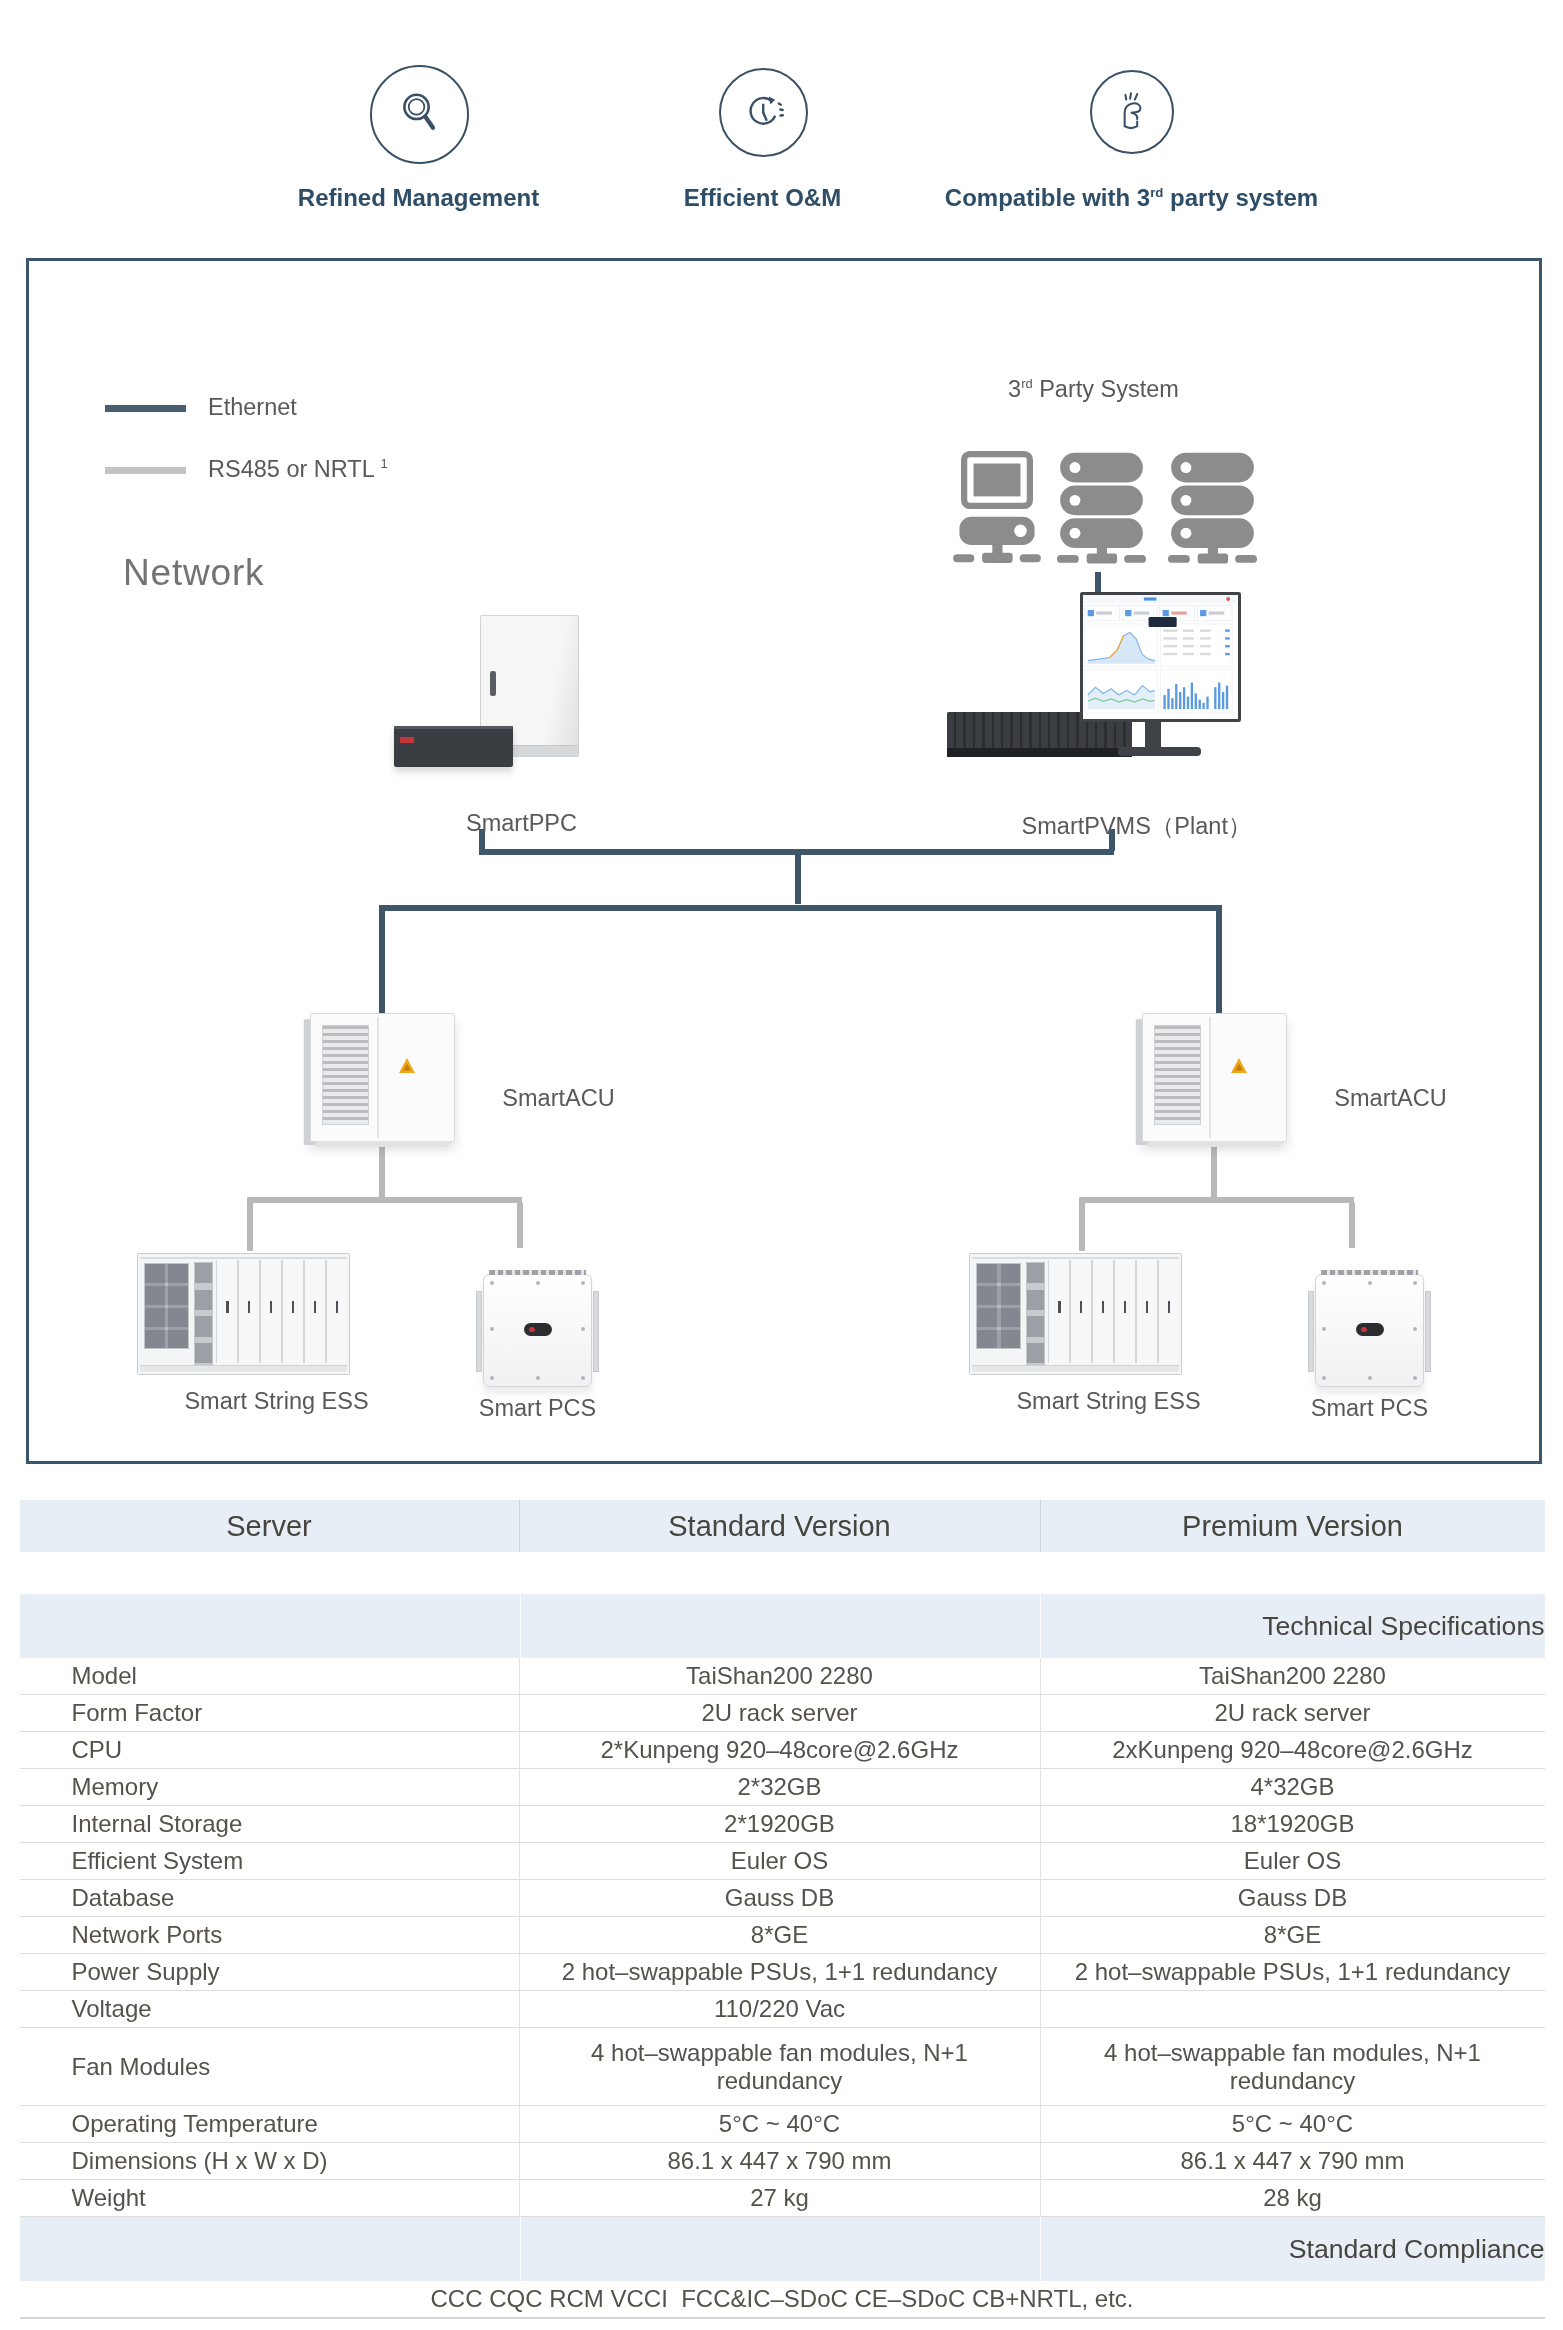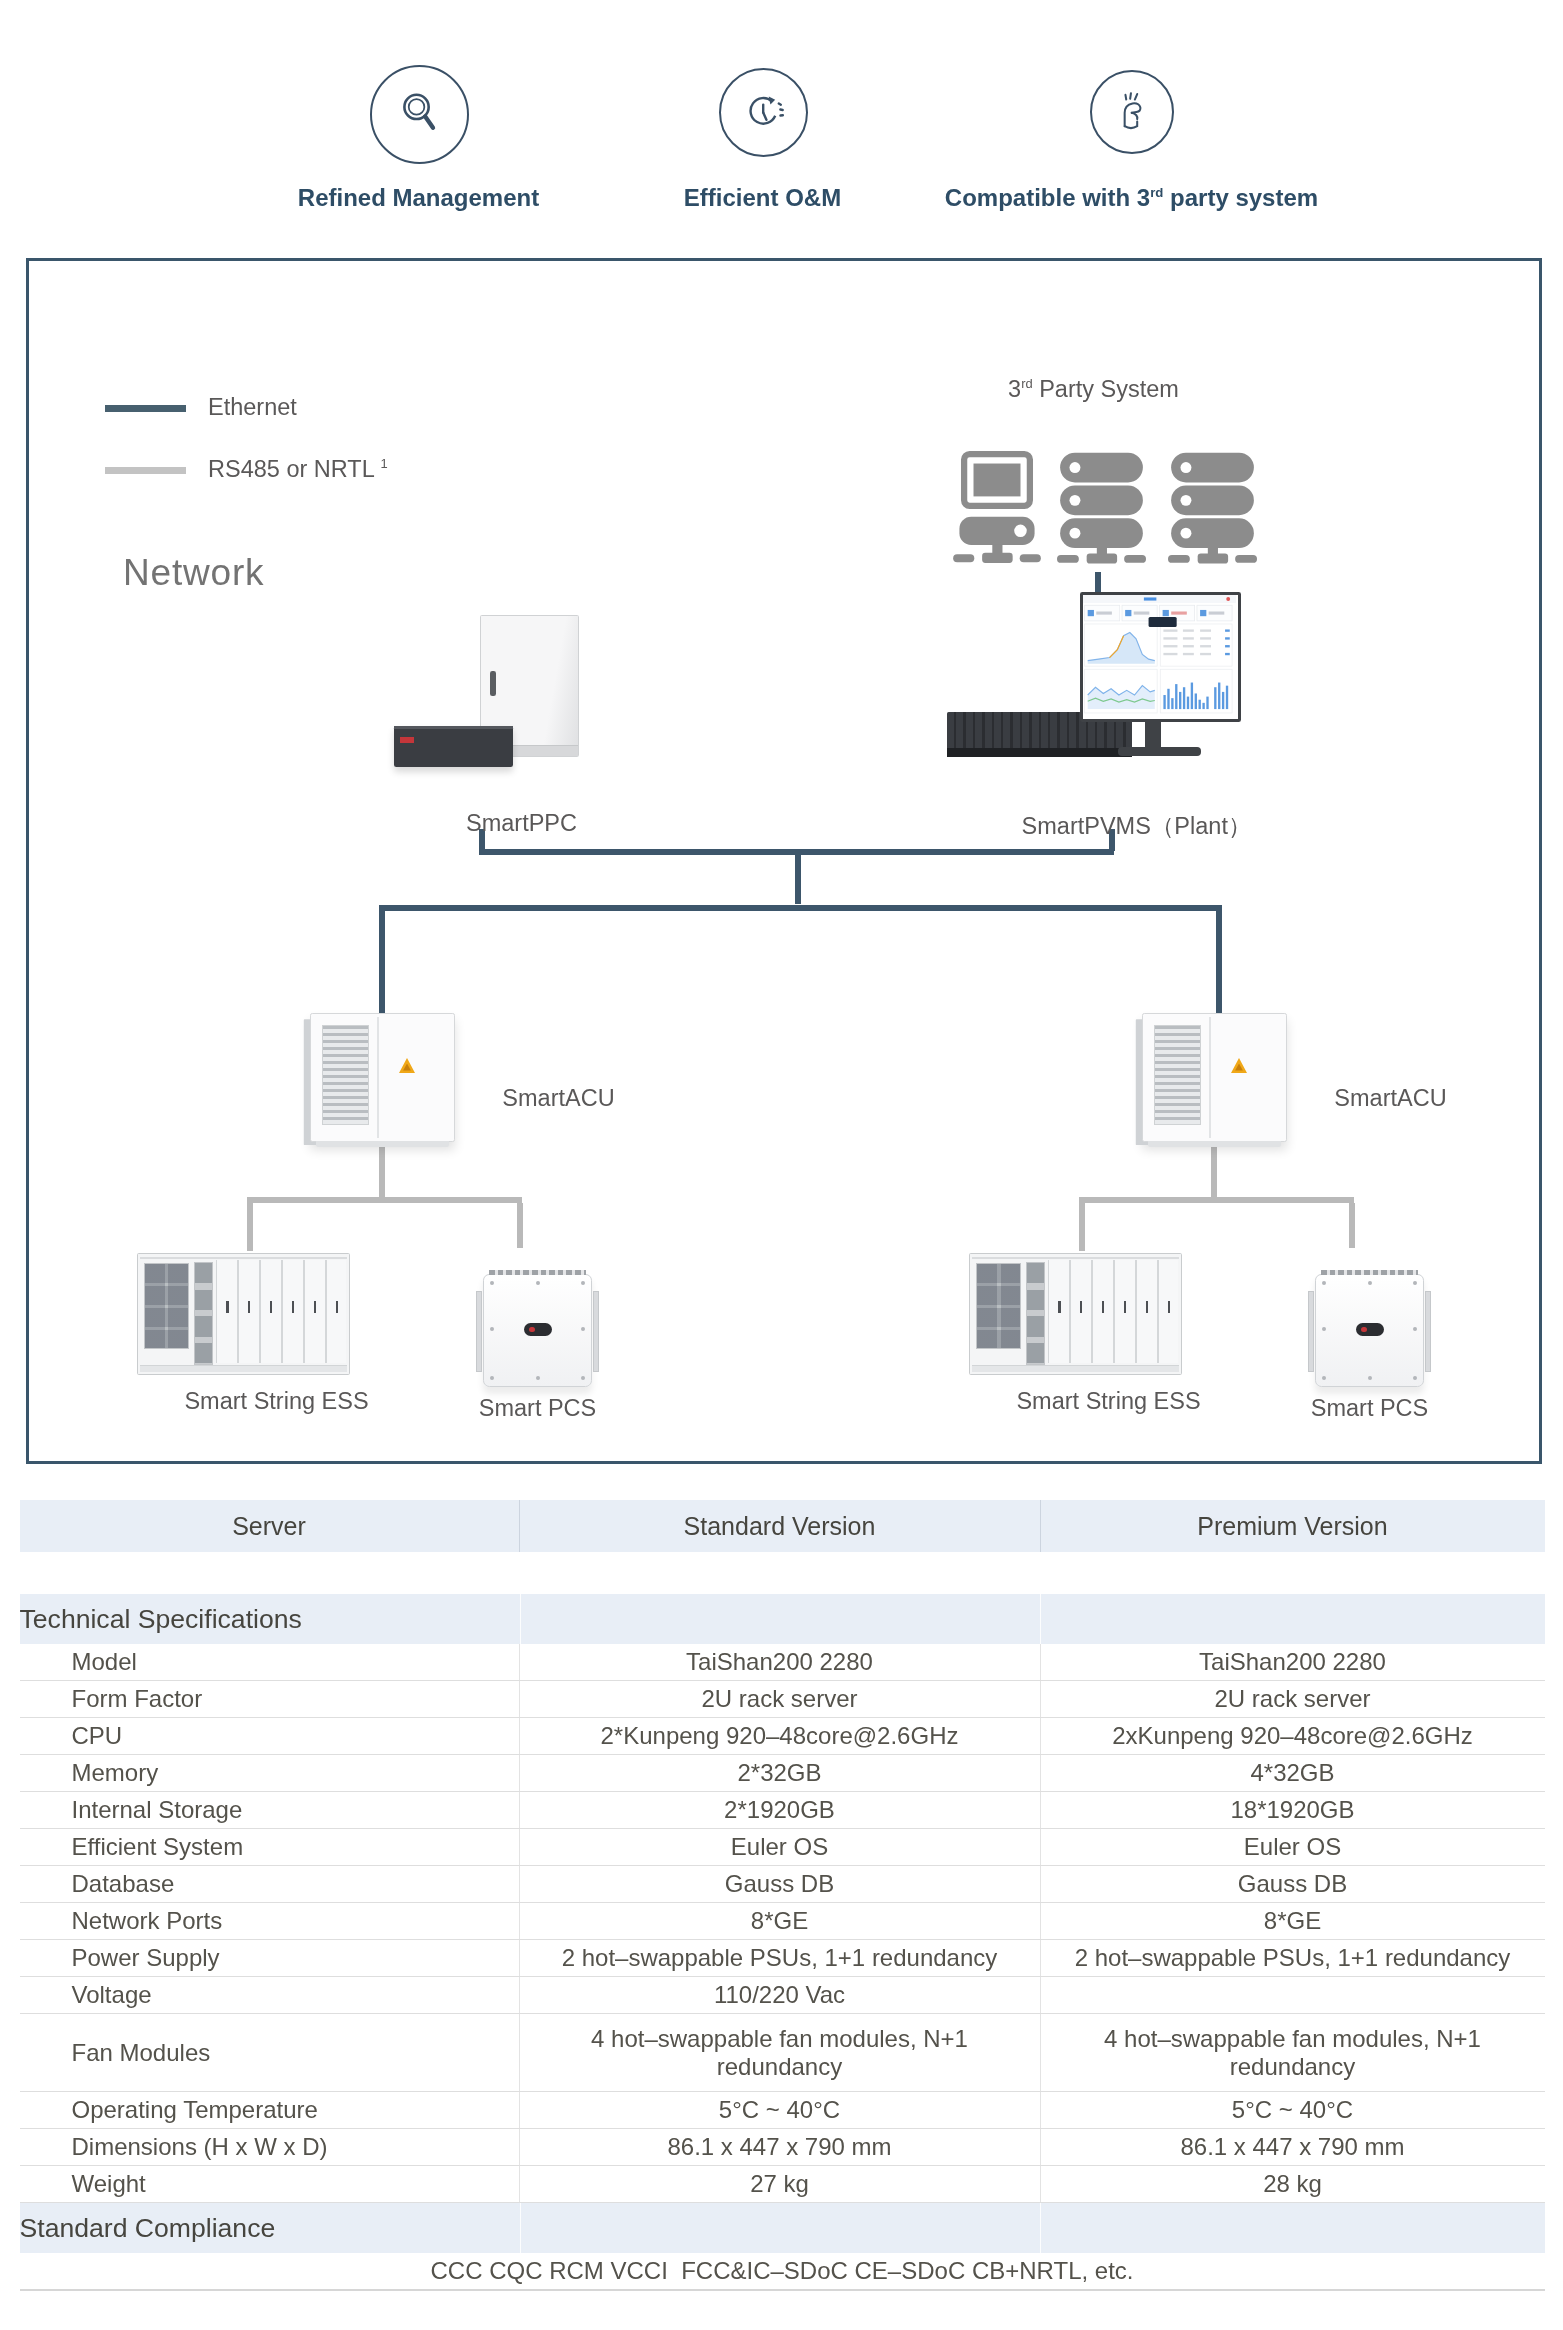--- a/index.html
+++ b/index.html
@@ -66,26 +66,26 @@
   .pcs .teeth { position:absolute; left:4.7px; top:-4.7px; right:4.7px; height:4.7px; background:repeating-linear-gradient(90deg,#9ea2a6 0 5.5px,#e5e6e8 5.5px 8.6px); }
   .pcs .badge { position:absolute; left:50%; top:48px; transform:translateX(-50%); width:28px; height:13.3px; background:#2b2d31; border-radius:7px; }
   .pcs .badge:after { content:""; position:absolute; left:5.5px; top:3.9px; width:5.5px; height:5.5px; border-radius:50%; background:#c4363a; }
   .pcs .rail { position:absolute; top:15.6px; width:5.5px; height:81px; background:#d8dadd; border:0.8px solid #c5c8cb; }
   .pcs .screw { position:absolute; width:3.9px; height:3.9px; border-radius:50%; background:#b3b6ba; }
 
   
   #spec-table { position:absolute; left:19.5px; top:1500px; width:1525px; }
   .band { display:flex; background:#e8eef6; }
   .band.head { height:52px; }
-  .band .hcell { display:flex; align-items:center; justify-content:center; font-size:25px; color:#46453f; }
+  .band .hcell { display:flex; align-items:center; justify-content:center; font-size:29px; color:#46453f; }
   .band .hcell:nth-child(1){ width:500px; border-right:1.6px solid #ccd4df; }
   .band .hcell:nth-child(2){ width:521px; border-right:1.6px solid #ccd4df; }
   .band .hcell:nth-child(3){ flex:1; }
   .gapband { height:42px; background:#fff; }
-  .section-band { position:relative; height:50px; background:#e8eef6; display:flex; align-items:center; justify-content:flex-start; font-size:26.6px; color:#46453f; }
+  .section-band { position:relative; height:64px; background:#e8eef6; display:flex; align-items:center; justify-content:flex-end; font-size:26.6px; color:#46453f; }
   .section-band .vd { position:absolute; top:0; bottom:0; width:1.6px; background:rgba(255,255,255,.85); }
   #rows { position:relative; }
   .row { display:flex; min-height:37px; border-bottom:1.6px solid #dedede; }
   .row.tall { min-height:78px; }
   .row .c1 { width:500px; display:flex; align-items:center; padding-left:52px; font-size:24px; color:#54524b; border-right:1.6px solid #e3e3e3; }
   .row .c2 { width:521px; display:flex; align-items:center; justify-content:center; text-align:center; font-size:24px; color:#54524b; border-right:1.6px solid #e3e3e3; padding:3.1px 23.5px; }
   .row .c3 { flex:1; display:flex; align-items:center; justify-content:center; text-align:center; font-size:24px; color:#54524b; padding:3.1px 23.5px; }
   #compliance-row { height:38px; display:flex; align-items:center; justify-content:center; font-size:24px; color:#54524b; border-bottom:2.3px solid #d6d6d6; }
 </style>
 </head>

